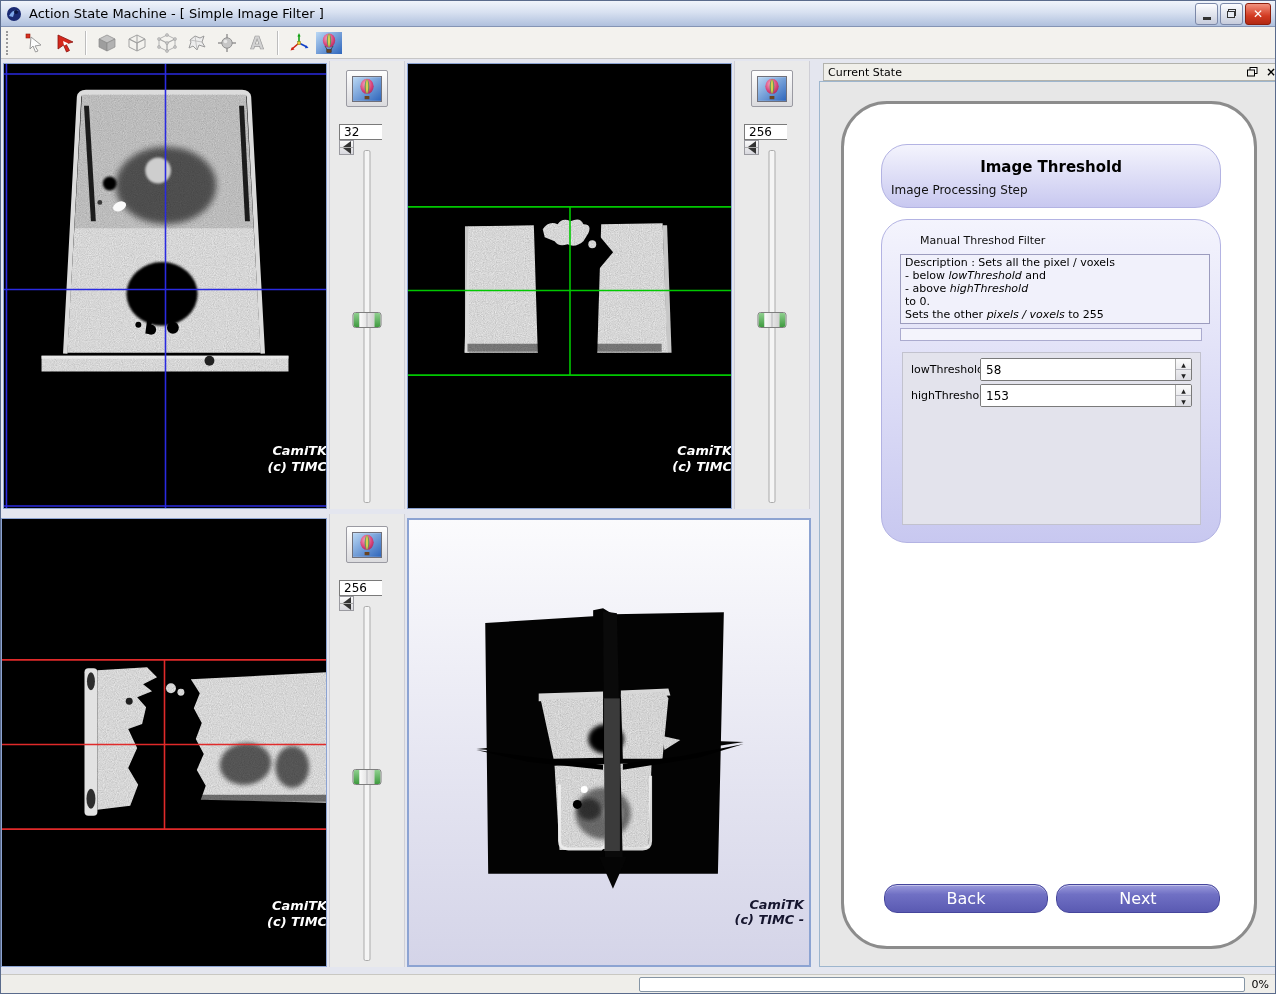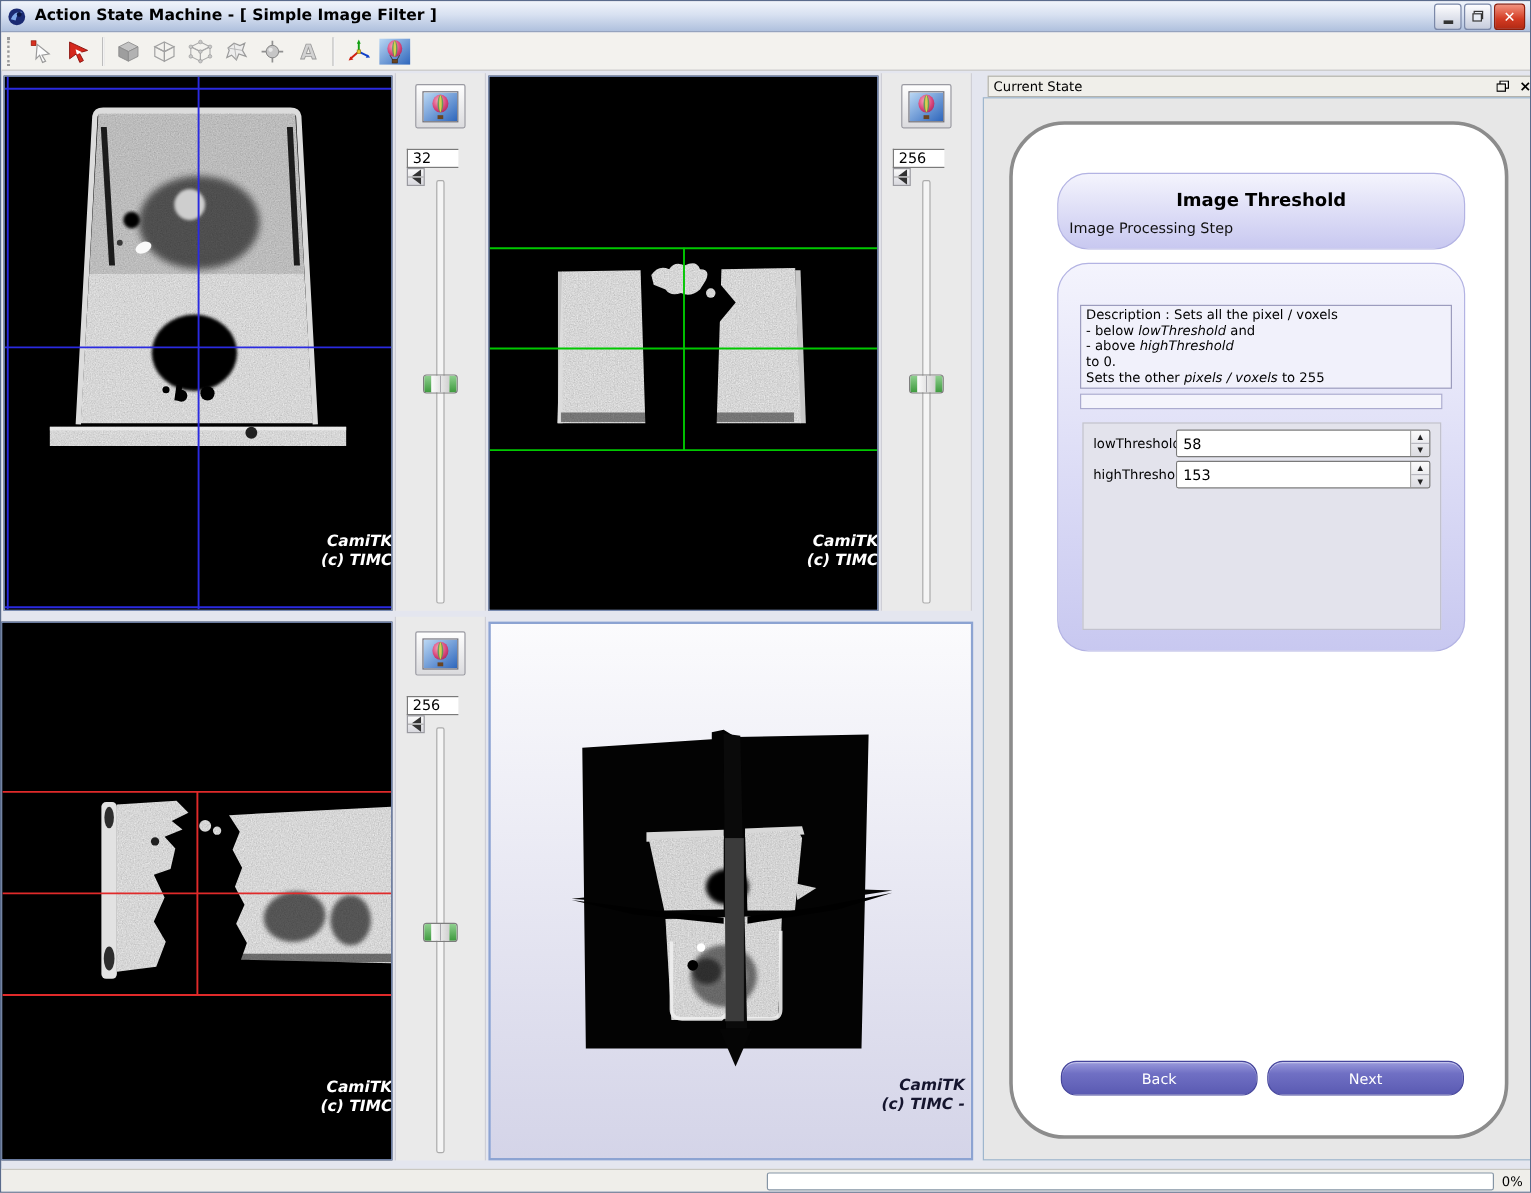--- a/index.html
+++ b/index.html
@@ -3,21 +3,21 @@
 <meta charset="utf-8">
 <style>
   html,body{margin:0;padding:0;background:#777;}
   .window{position:relative;width:1276px;height:994px;background:#E4E6EF;
     font-family:"DejaVu Sans",sans-serif;overflow:hidden;border:1px solid #5A6B8C;box-sizing:border-box;}
   
   .titlebar{position:absolute;left:0;top:0;width:100%;height:26px;
     background:linear-gradient(180deg,#F0F4FB 0%,#D8E1F1 45%,#AFC0DD 100%);
     border-bottom:1px solid #8494B4;display:flex;align-items:center;padding-left:4px;box-sizing:border-box;}
   .app-icon{width:18px;height:18px;display:inline-block;}
-  .tb-title{font-weight:bold;font-size:13px;color:#000;margin-left:6px;}
+  .tb-title{font-weight:normal;font-size:13px;color:#000;margin-left:6px;}
   .win-btns{margin-left:auto;display:flex;gap:2px;padding-right:4px;}
   .wb{width:21px;height:20px;border:1px solid #7B88A8;border-radius:3px;
     background:linear-gradient(#FDFDFF,#C6CCDC);display:flex;align-items:center;justify-content:center;
     font-size:10px;color:#222;}
   .wb-min-glyph{width:8px;height:3px;background:#333;margin-top:9px;}
   .wb-restore-glyph{position:relative;width:9px;height:9px;}
   .wb-restore-glyph span{position:absolute;border:1px solid #333;background:#E8ECF4;width:6px;height:5px;}
   .wb-restore-glyph span:first-child{right:0;top:0;}
   .wb-restore-glyph span:last-child{left:0;bottom:0;}
   .wb.close{background:linear-gradient(#F2927E,#D23A22 60%,#B22A14);border-color:#8C1E0C;
@@ -81,21 +81,21 @@
   .inner-panel{position:absolute;left:20px;top:132px;width:297px;height:171px;background:#E3E3EC;border:1px solid #C2C2CE;}
   .field-row{display:flex;align-items:center;margin:6px 8px 0 8px;height:21px;}
   .field-row + .field-row{margin-top:5px;}
   .field-row label{width:69px;font-size:11px;color:#000;}
   .spinbox{flex:1;display:flex;height:21px;background:#fff;border:1px solid #7A7A7A;border-radius:2px;overflow:hidden;}
   .spinbox input{flex:1;min-width:0;border:none;font-family:"DejaVu Sans",sans-serif;font-size:12px;padding:0 0 0 5px;background:#fff;}
   .sb-arrows{width:15px;border-left:1px solid #AAA;display:flex;flex-direction:column;
     background:linear-gradient(#FBFBFB,#DCDCE2);}
   .sb-arrows span{flex:1;display:flex;align-items:center;justify-content:center;font-size:6px;color:#222;}
   .sb-arrows span + span{border-top:1px solid #B8B8C0;}
-  .btn{position:absolute;top:780px;width:162px;height:27px;border-radius:13px;color:#fff;font-size:12px;
+  .btn{position:absolute;top:780px;width:162px;height:27px;border-radius:13px;color:#fff;font-size:16px;
     font-family:"DejaVu Sans",sans-serif;display:flex;align-items:center;justify-content:center;
     background:linear-gradient(#9B9BDC 0%,#7070C4 35%,#5A5AB2 100%);border:1px solid #46469C;
     box-shadow:inset 0 1px 0 rgba(255,255,255,.4);}
   .btn-back{left:40px;}
   .btn-next{left:212px;}
   
   .statusbar{position:absolute;left:0;bottom:0;width:100%;height:19px;background:#EFEEEA;border-top:1px solid #C9C8C2;box-sizing:border-box;}
   .progress{position:absolute;left:638px;top:2px;width:604px;height:13px;background:#FFF;border:1px solid #8595A5;border-radius:2px;}
   .pct{position:absolute;right:6px;top:3px;font-size:11px;color:#000;}
 </style>
@@ -505,20 +505,21 @@
     </span>
     <span class="dock-close"><span>×</span></span>
   </div>
   <div class="dock-body">
     <div class="wizard">
       <div class="wiz-header lav">
         <div class="wiz-title">Image Threshold</div>
         <div class="wiz-sub">Image Processing Step</div>
       </div>
       <div class="wiz-group lav">
+        <div class="group-title">Manual Threshod Filter</div>
         <div class="desc-box" id="desc-box">
             <div><span>Description : Sets all the pixel / voxels</span></div>
             <div><span>- below </span><i>lowThreshold</i><span> and</span></div>
             <div><span>- above </span><i>highThreshold</i></div>
             <div><span>to 0.</span></div>
             <div><span>Sets the other </span><i>pixels / voxels</i><span> to 255</span></div>
           </div>
         <div class="empty-bar"></div>
         <div class="inner-panel">
           <div class="field-row">

